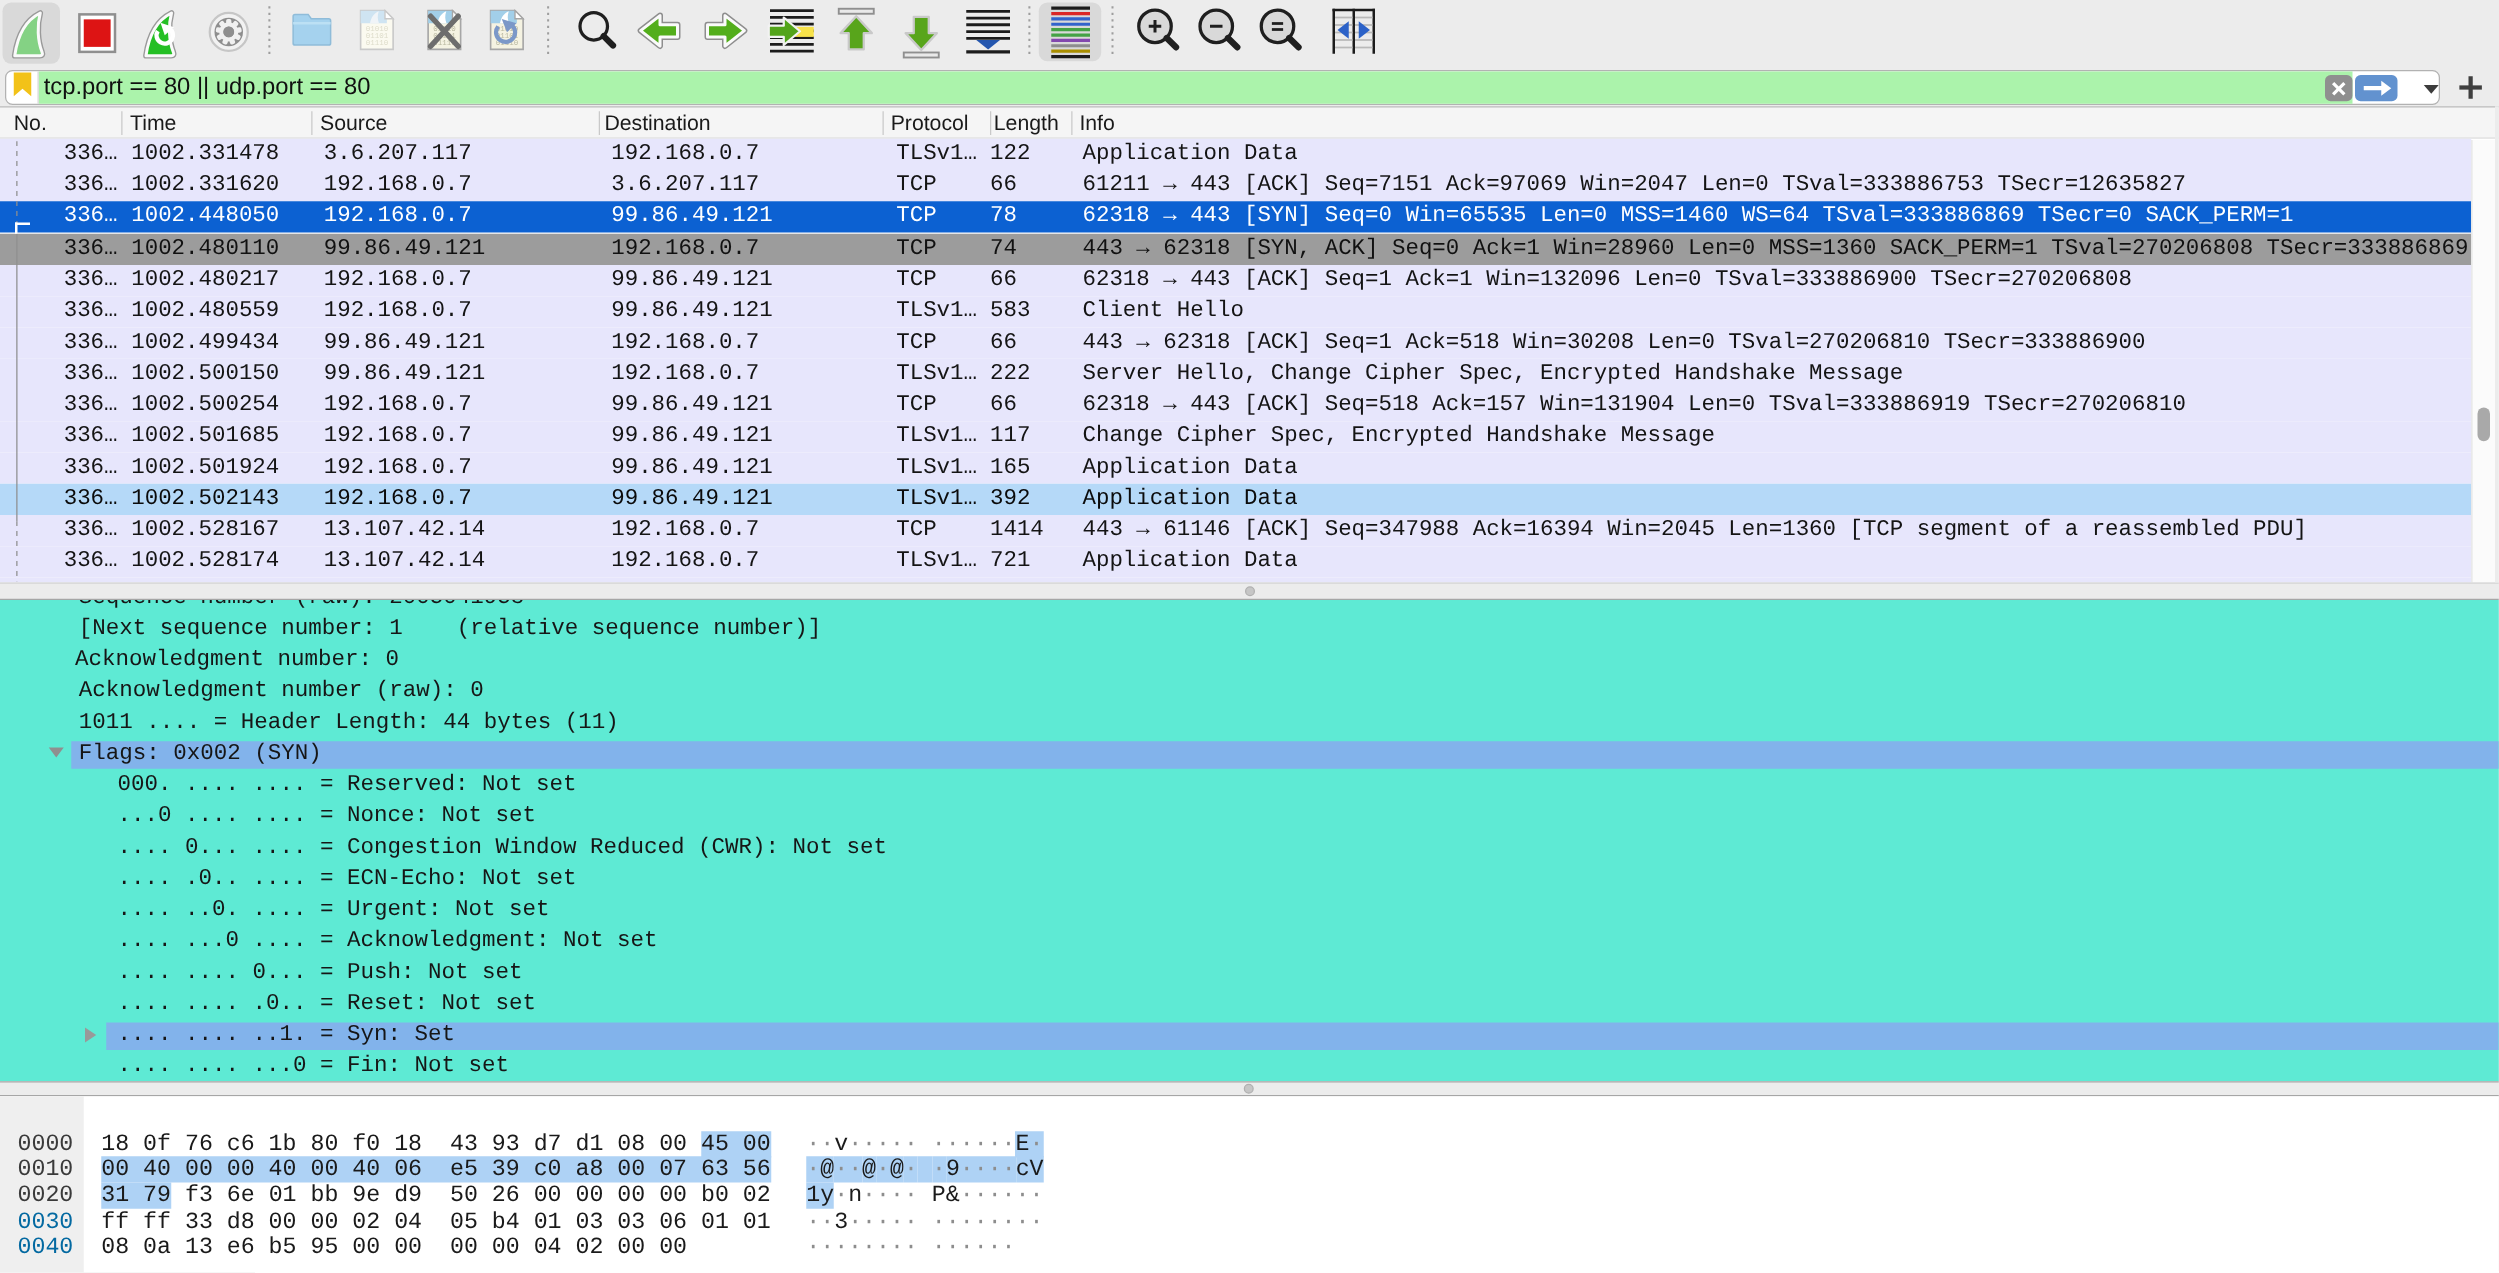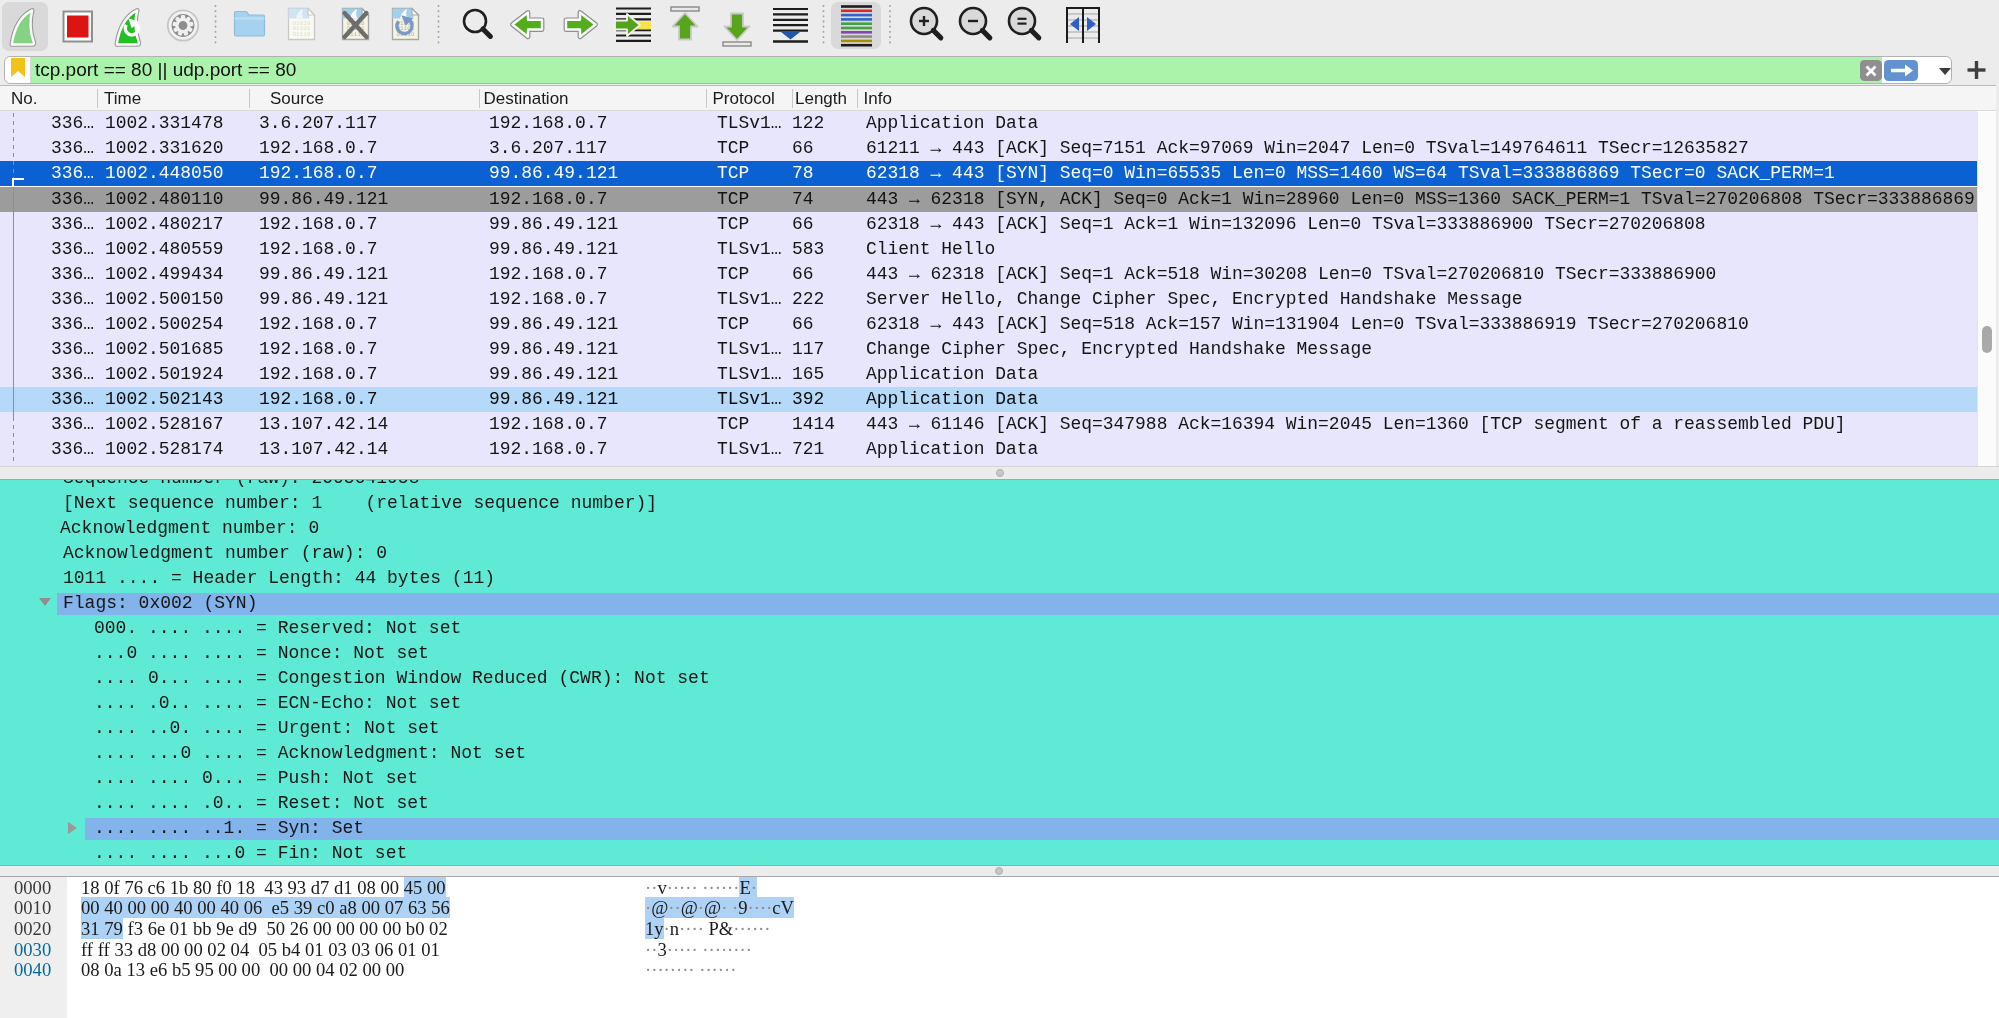--- a/index.html
+++ b/index.html
@@ -63,21 +63,21 @@
 .drow .dtxt { position:absolute; top:0; white-space:pre; }
 .dbar { position:absolute; top:1.5px; right:0; height:22.5px; background:#82b3eb; z-index:0; }
 .dbar + .dtxt, .drow .dtxt { z-index:1; }
 .tri-down { position:absolute; width:0; height:0; border-left:6px solid transparent; border-right:6px solid transparent; border-top:8px solid #8f8f8f; }
 .tri-right { position:absolute; width:0; height:0; border-top:6.5px solid transparent; border-bottom:6.5px solid transparent; border-left:9px solid #999999; }
 
 
 .xpane { position:absolute; left:0; top:876.5px; width:1999px; height:141.5px; background:#ffffff; }
 .xgutter { position:absolute; left:0; top:0; width:67px; height:100%; background:#efefef; }
 .hrow { position:absolute; left:0; width:1200px; height:20.63px;
-  font-family:Liberation Serif, serif; font-size:18.6px; line-height:20.63px; color:#1a1a1a; }
+  font-family:Liberation Mono, monospace; font-size:18.6px; line-height:20.63px; color:#1a1a1a;margin-top:28px; }
 .hrow span { white-space:pre; }
 .hoff { position:absolute; left:14px; color:#3a3a3a; }
 .hoff.dim { color:#0369a1; }
 .hbytes { position:absolute; left:81px; }
 .hascii { position:absolute; left:645px; }
 .hl { background:#aed2f5; }
 .g { color:#8d8d8d; }
 .b { color:#1a1a1a; }
 </style></head>
 <body>
@@ -247,21 +247,21 @@
   <span class="ftext">tcp.port == 80 || udp.port == 80</span>
 </div>
 <svg class="fplus" width="40" height="28">
   <line x1="20.5" y1="5" x2="20.5" y2="23" stroke="#3f3f3f" stroke-width="3.4"></line>
   <line x1="11.5" y1="14" x2="29.5" y2="14" stroke="#3f3f3f" stroke-width="3.4"></line>
 </svg>
 
 <div class="phead">
     <span class="hlabel" style="left:11px">No.</span>
     <span class="hlabel" style="left:104px">Time</span>
-    <span class="hlabel" style="left:270px">Source</span>
+    <span class="hlabel" style="left:256px">Source</span>
     <span class="hlabel" style="left:483.5px">Destination</span>
     <span class="hlabel" style="left:712.5px">Protocol</span>
     <span class="hlabel" style="left:795px">Length</span>
     <span class="hlabel" style="left:863.5px">Info</span>
     <div class="hsep" style="left:96.5px"></div>
     <div class="hsep" style="left:248.5px"></div>
     <div class="hsep" style="left:478.5px"></div>
     <div class="hsep" style="left:706px"></div>
     <div class="hsep" style="left:791.5px"></div>
     <div class="hsep" style="left:856.5px"></div>
@@ -276,21 +276,21 @@
     <span class="clen">122</span>
     <span class="cinfo">Application Data</span>
   </div>
 <div class="prow" style="top:136.4px;background:#e7e6fc;color:#141414">
     <span class="cno">336…</span>
     <span class="ctime">1002.331620</span>
     <span class="csrc">192.168.0.7</span>
     <span class="cdst">3.6.207.117</span>
     <span class="cproto">TCP</span>
     <span class="clen">66</span>
-    <span class="cinfo">61211 → 443 [ACK] Seq=7151 Ack=97069 Win=2047 Len=0 TSval=149764611 TSecr=12635827</span>
+    <span class="cinfo">61211 → 443 [ACK] Seq=7151 Ack=97069 Win=2047 Len=0 TSval=333886753 TSecr=12635827</span>
   </div>
 <div class="prow" style="top:161.4px;background:#0c61d2;color:#ffffff">
     <span class="cno">336…</span>
     <span class="ctime">1002.448050</span>
     <span class="csrc">192.168.0.7</span>
     <span class="cdst">99.86.49.121</span>
     <span class="cproto">TCP</span>
     <span class="clen">78</span>
     <span class="cinfo">62318 → 443 [SYN] Seq=0 Win=65535 Len=0 MSS=1460 WS=64 TSval=333886869 TSecr=0 SACK_PERM=1</span>
   </div>

